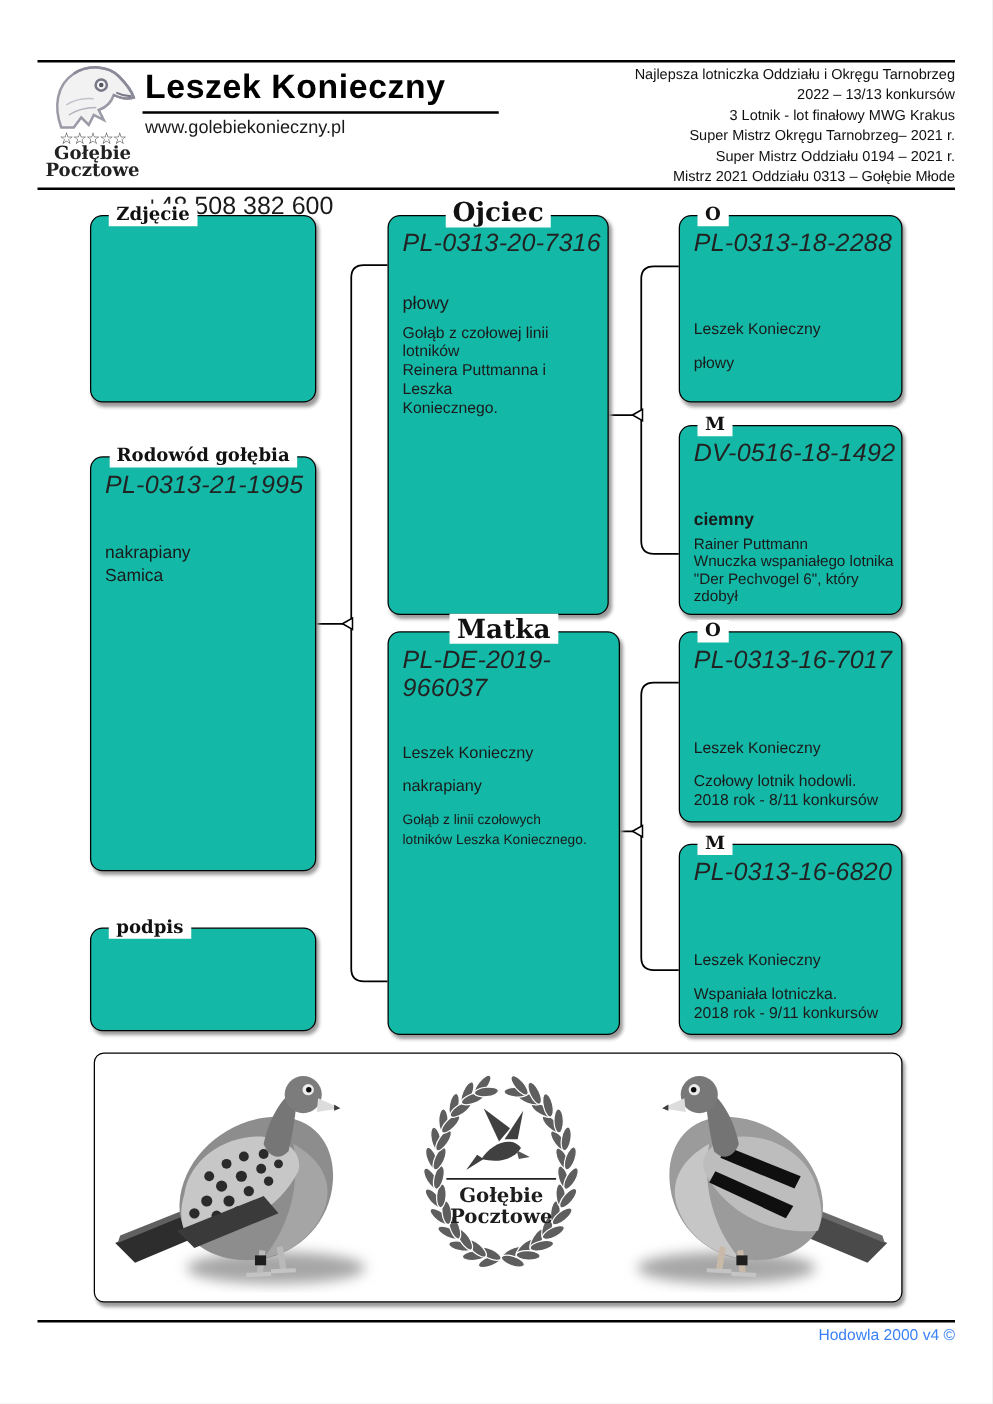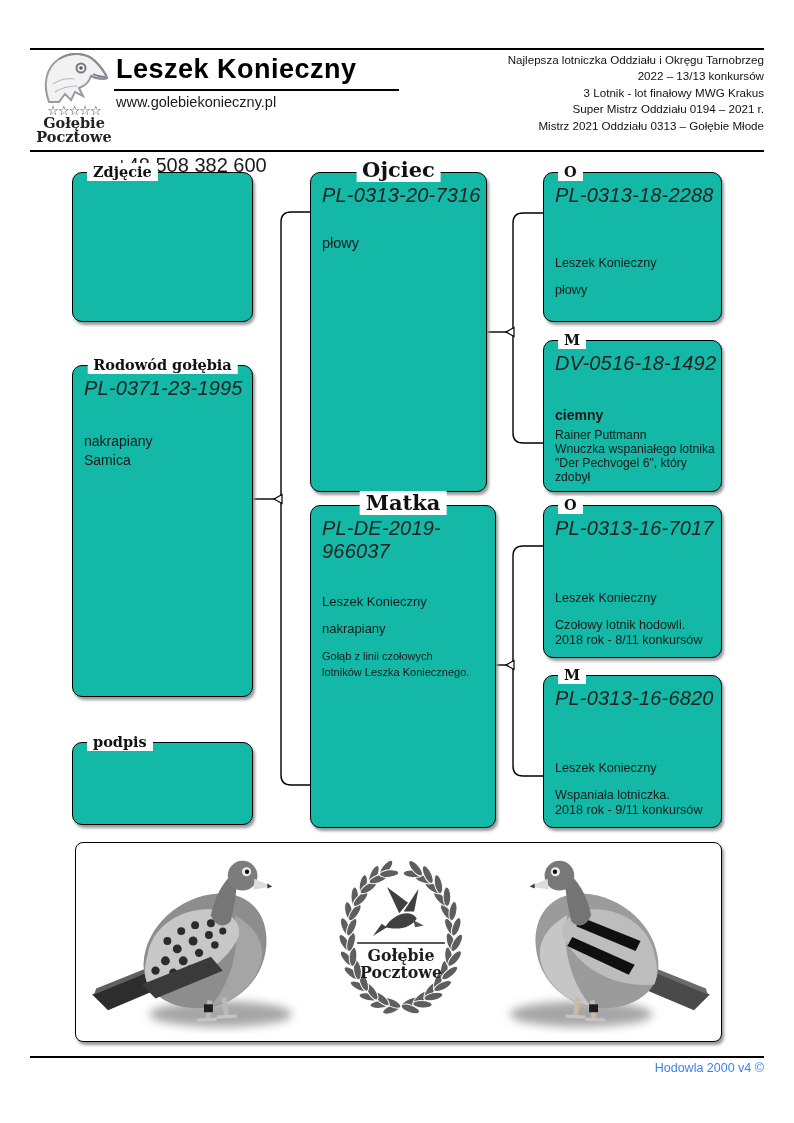--- a/index.html
+++ b/index.html
@@ -96,20 +96,21 @@
   </div>
 
   <div class="title">Leszek Konieczny</div>
   <div class="website">www.golebiekonieczny.pl</div>
   <div class="phone">+48 508 382 600</div>
 
   <div class="achievements">
     <div>Najlepsza lotniczka Oddziału i Okręgu Tarnobrzeg</div>
     <div>2022 – 13/13 konkursów</div>
     <div>3 Lotnik - lot finałowy MWG Krakus</div>
+    <div>Super Mistrz Okręgu Tarnobrzeg– 2021 r.</div>
     <div>Super Mistrz Oddziału 0194 – 2021 r.</div>
     <div>Mistrz 2021 Oddziału 0313 – Gołębie Młode</div>
   </div>
 
   <svg class="connectors">
     <g fill="none" stroke="#000" stroke-width="1.4">
       <path d="M310,212 H291 Q281,212 281,222 V775 Q281,785 291,785 H310"></path>
       <path d="M253,499 H281"></path>
       <path d="M543,213 H523 Q513,213 513,223 V433 Q513,443 523,443 H543"></path>
       <path d="M487,332 H513"></path>
@@ -122,33 +123,36 @@
       <path d="M506,665 L514,660.5 V669.5 Z"></path>
     </g>
   </svg>
 
   <div class="box box-zdjecie">
     <span class="legend legend-left">Zdjęcie</span>
   </div>
 
   <div class="box box-rodowod">
     <span class="legend legend-center">Rodowód gołębia</span>
-    <div class="ring">PL-0371-23-1995</div>
+    <div class="ring">PL-0313-21-1995</div>
     <div class="t" style="top:66px; font-size:14px; line-height:19px;">nakrapiany</div>
     <div class="t" style="top:85px; font-size:14px; line-height:19px;">Samica</div>
   </div>
 
   <div class="box box-podpis">
     <span class="legend legend-left">podpis</span>
   </div>
 
   <div class="box box-ojciec">
     <span class="legend legend-center legend-big">Ojciec</span>
     <div class="ring">PL-0313-20-7316</div>
     <div class="t" style="top:62px; font-size:14.5px;">płowy</div>
+    <div class="t preline" style="top:86px; font-size:12.6px; line-height:15px;">Gołąb z czołowej linii lotników
+Reinera Puttmanna i Leszka
+Koniecznego.</div>
   </div>
 
   <div class="box box-matka">
     <span class="legend legend-center legend-big">Matka</span>
     <div class="ring">PL-DE-2019-966037</div>
     <div class="t" style="top:88px; font-size:13px;">Leszek Konieczny</div>
     <div class="t" style="top:115px; font-size:13px;">nakrapiany</div>
     <div class="t preline" style="top:143px; font-size:11px; line-height:15.5px;">Gołąb z linii czołowych
 lotników Leszka Koniecznego.</div>
   </div>

